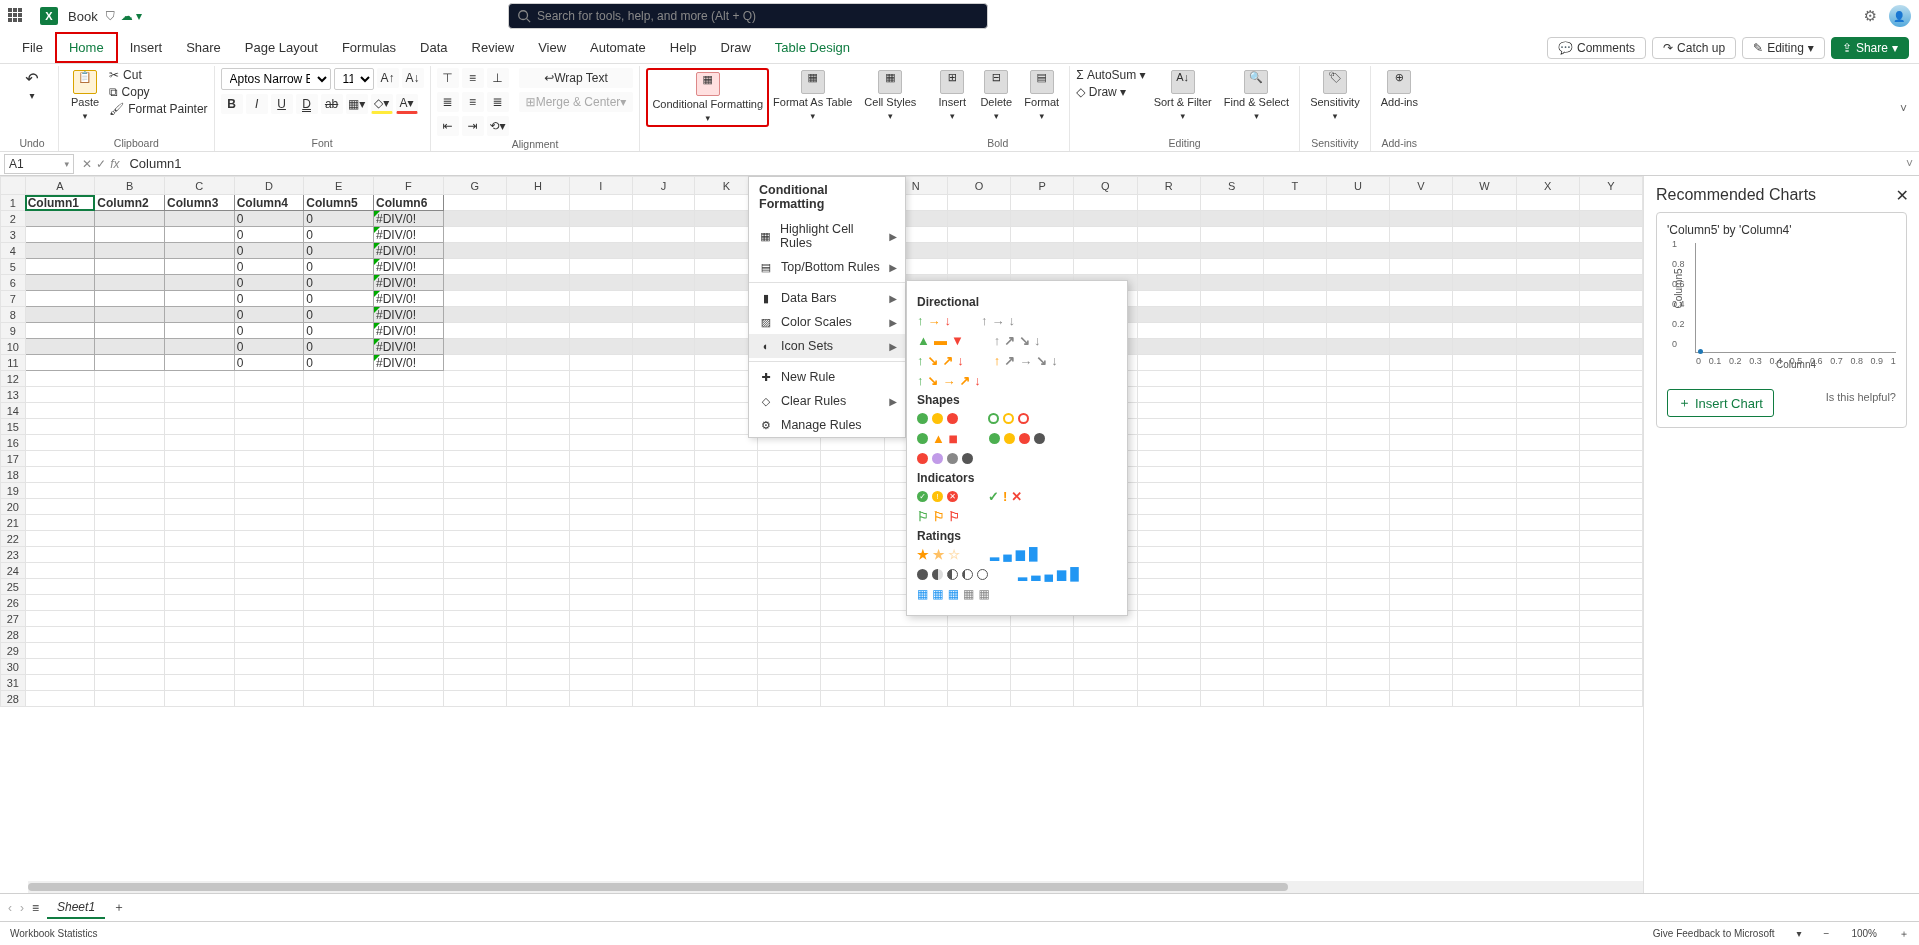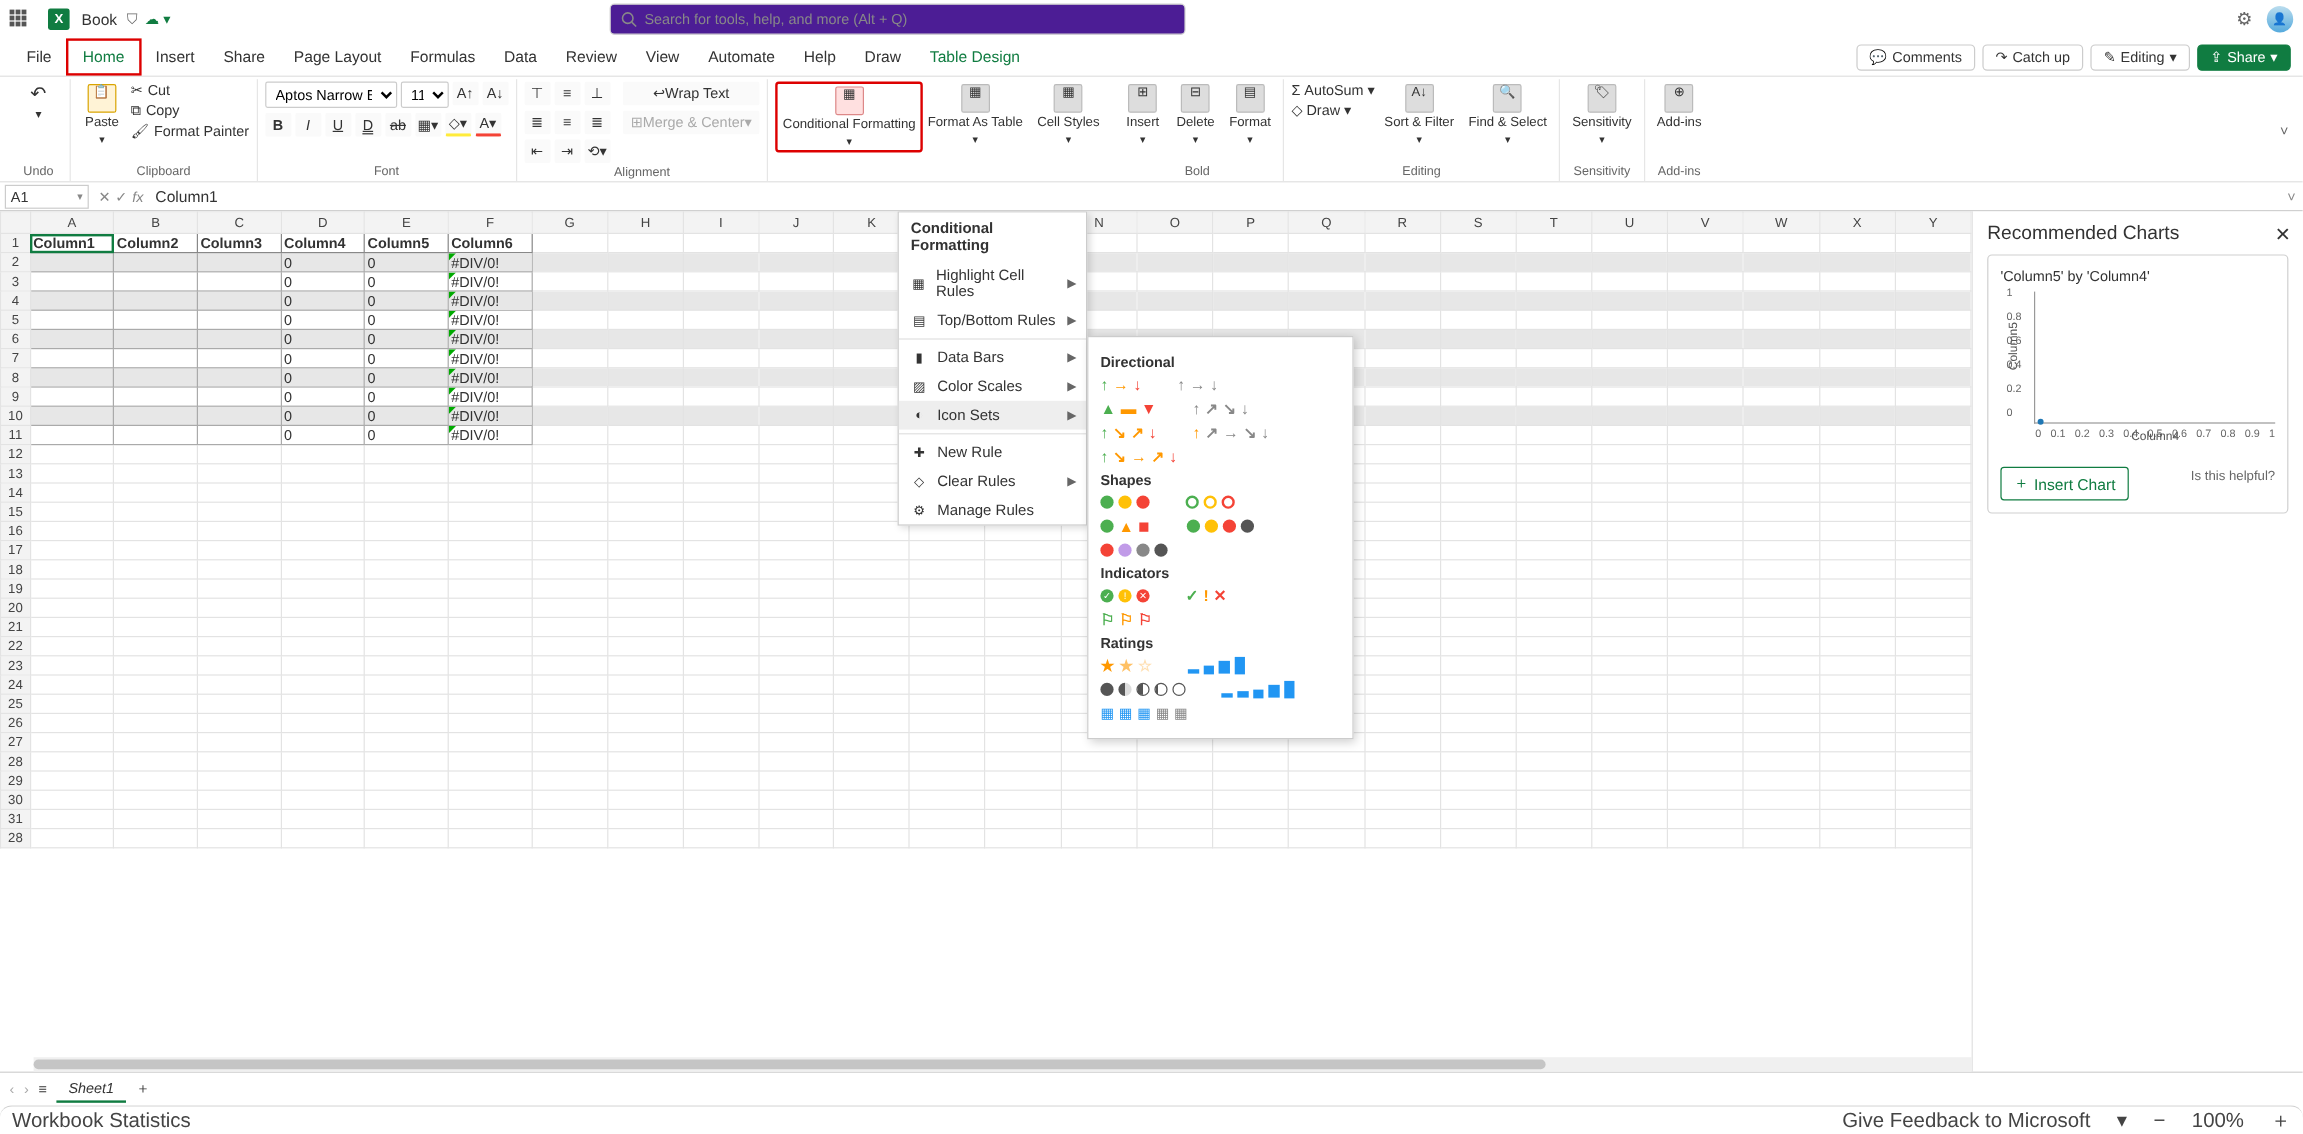--- a/index.html
+++ b/index.html
@@ -3,21 +3,21 @@
 <meta charset="utf-8">
 <style>
 * { box-sizing: border-box; margin: 0; padding: 0; font-family: "Segoe UI", Arial, sans-serif; }
 body { background: #fff; font-size: 12px; color: #333; overflow: hidden; width: 1919px; height: 945px; }
 .title-bar { height: 32px; display: flex; align-items: center; padding: 0 8px; background: #fff; }
 .title-bar .apps-icon { width: 16px; height: 16px; margin-right: 16px; display: grid; grid-template-columns: repeat(3,4px); grid-template-rows: repeat(3,4px); gap:1px; }
 .title-bar .apps-icon span { background: #555; }
 .title-bar .excel-icon { width:18px; height:18px; background:#107c41; color:#fff; display:flex; align-items:center; justify-content:center; font-size:11px; font-weight:bold; border-radius:2px; margin-right:10px;}
 .title-bar .doc-name { font-size:13px; margin-right:8px; }
 .title-bar .shield, .title-bar .autosave { margin-right:6px; color:#666; }
-.search-box { margin-left: 360px; width: 480px; height:26px; border:1px solid #d0d0d0; border-radius:4px; display:flex; align-items:center; padding:0 8px; color:#888; background:#4c1d95;}
+.search-box { margin-left: 360px; width: 480px; height:26px; border:1px solid #d0d0d0; border-radius:4px; display:flex; align-items:center; padding:0 8px; color:#888; background:#0f172a;}
 .search-box svg { margin-right:6px; }
 .title-bar .right { margin-left:auto; display:flex; align-items:center; gap:12px; }
 .avatar { width:22px; height:22px; border-radius:50%; background: linear-gradient(#bde,#5ad); display:flex; align-items:center; justify-content:center; font-size:10px; color:#036;}
 .ribbon-tabs { height: 32px; display:flex; align-items:center; padding:0 10px; border-bottom:1px solid #e0e0e0;}
 .ribbon-tabs .tab { padding:6px 12px; font-size:13px; cursor:pointer; }
 .ribbon-tabs .tab.home { border:2px solid #d00; color:#107c41; font-weight:500; }
 .ribbon-tabs .tab.table-design { color:#107c41; font-weight:500; }
 .ribbon-tabs .right-btns { margin-left:auto; display:flex; gap:6px; }
 .pill-btn { border:1px solid #ccc; border-radius:4px; padding:3px 10px; display:flex; align-items:center; gap:4px; font-size:12px; background:#fff; }
 .pill-btn.share { background:#107c41; color:#fff; border-color:#107c41; }
@@ -80,21 +80,21 @@
 .mini-chart .ylab { position:absolute; left:-38px; top:40px; transform:rotate(-90deg); font-size:10px; color:#555;}
 .mini-chart .xlab { position:absolute; bottom:-18px; left:50%; transform:translateX(-50%); font-size:10px; color:#555;}
 .mini-chart .pt { position:absolute; width:5px; height:5px; border-radius:50%; background:#1f77b4; left:2px; bottom:-2px;}
 .ticks-y { position:absolute; left:-24px; top:-4px; height:110px; display:flex; flex-direction:column; justify-content:space-between; font-size:9px; color:#666;}
 .ticks-x { position:absolute; bottom:-14px; left:0; width:100%; display:flex; justify-content:space-between; font-size:9px; color:#666;}
 .insert-chart { margin-top:10px; border:1px solid #107c41; color:#107c41; padding:4px 10px; border-radius:3px; display:inline-flex; align-items:center; gap:4px; font-size:13px;}
 .helpful { float:right; margin-top:12px; font-size:11px; color:#666; }
 
 .sheet-tabs { height:28px; border-top:1px solid #d0d0d0; display:flex; align-items:center; padding:0 8px; gap:8px; font-size:12px;}
 .sheet-tabs .stab { padding:3px 10px; border-bottom:2px solid #107c41;font-style:italic; }
-.status-bar { height:24px; border-top:1px solid #d0d0d0; display:flex; align-items:center; padding:0 10px; font-size:17px; color:#444;border-radius:10px; }
+.status-bar { height:24px; border-top:1px solid #d0d0d0; display:flex; align-items:center; padding:0 10px; font-size:10px; color:#444; }
 .status-bar .right { margin-left:auto; display:flex; align-items:center; gap:22px; }
 
 .hscroll { position:absolute; bottom:0; left:28px; right:0; height:12px; background:#f0f0f0; }
 .hscroll .thumb { height:8px; margin-top:2px; background:#c5c5c5; border-radius:4px; width:78%; }
 .micon{width:14px;height:14px;display:inline-flex;align-items:center;justify-content:center;font-size:11px}
 </style>
 </head>
 <body>
 
 <div class="title-bar">

